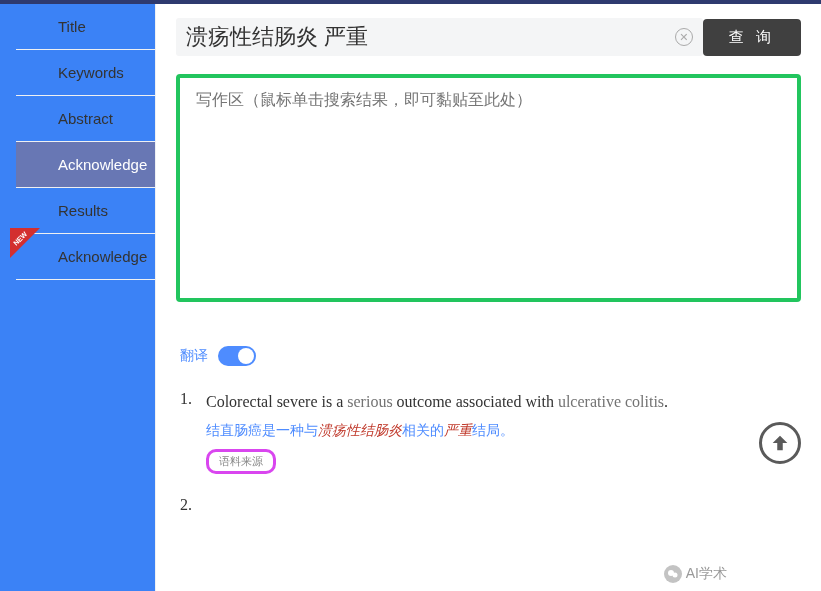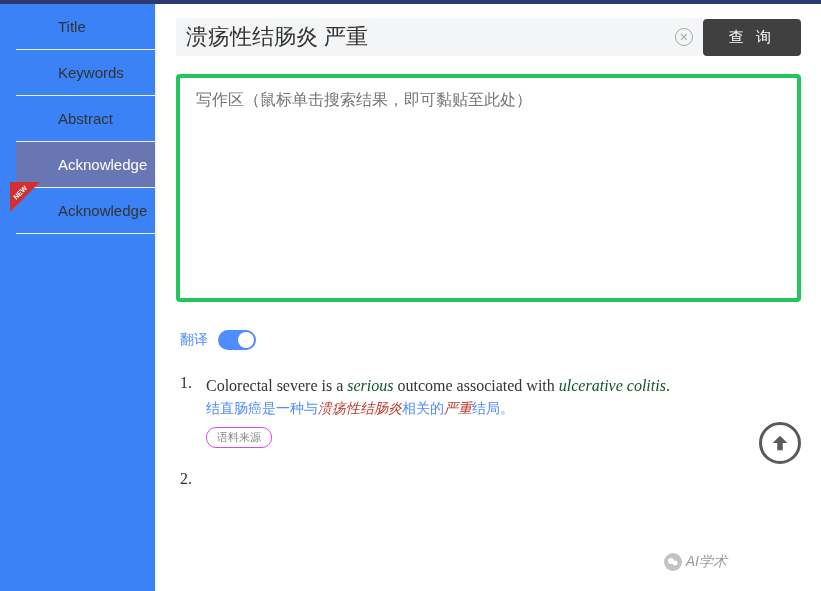--- a/index.html
+++ b/index.html
@@ -120,21 +120,21 @@
       font-size: 16px;
       color: #999;
       resize: none;
       font-family: inherit;
       outline: none;
     }
     .translate-row {
       display: flex;
       align-items: center;
       gap: 10px;
-      margin: 24px 0 24px 4px;
+      margin: 40px 0 24px 4px;
     }
     .translate-label {
       color: #4e8cff;
       font-size: 14px;
     }
     .toggle {
       width: 38px;
       height: 20px;
       background: #4e8cff;
       border-radius: 10px;
@@ -168,36 +168,36 @@
     .result-body {
       flex: 1;
     }
     .result-en {
       font-family: "Georgia", serif;
       font-size: 16px;
       color: #333;
       line-height: 1.5;
     }
     .hl {
-      color: #14532d;
-      font-style: italic;
+      color: #737373;
     }
     .result-cn {
+      margin-top: 6px;
       font-size: 14px;
       color: #4e8cff;
       line-height: 1.5;
     }
     .hlcn {
       color: #c0392b;
       font-style: italic;
     }
     .source-btn {
       display: inline-block;
       margin-top: 8px;
-      border: 1px solid #d946ef;
+      border: 3px solid #d946ef;
       border-radius: 10px;
       padding: 2px 10px;
       font-size: 11px;
       color: #888;
       cursor: pointer;
     }
     .scroll-up {
       position: absolute;
       right: 20px;
       top: 418px;
@@ -210,26 +210,25 @@
       justify-content: center;
       cursor: pointer;
       background: #fff;
     }
     .scroll-up svg {
       width: 22px;
       height: 22px;
     }
     .watermark {
       position: absolute;
-      bottom: 20px;
+      bottom: 8px;
       right: 94px;
       font-size: 14px;
       color: #888;
       opacity: 0.85;
-      font-style: italic;
     }
     .watermark-icon {
       display: inline-flex;
       width: 18px;
       height: 18px;
       border-radius: 50%;
       background: #b9b9b9;
       align-items: center;
       justify-content: center;
       margin-right: 4px;
@@ -239,20 +238,21 @@
 </head>
 <body>
 
 <div class="topbar"></div>
 <div class="container">
   <div class="sidebar">
     <div class="sidebar-item"><span>Title</span></div>
     <div class="sidebar-item"><span>Keywords</span></div>
     <div class="sidebar-item"><span>Abstract</span></div>
     <div class="sidebar-item active"><span>Acknowledge</span></div>
+    <div class="sidebar-item"><span>Results</span></div>
     <div class="sidebar-item">
       <div class="new-badge"></div>
       <div class="new-text">NEW</div>
       <span>Acknowledge</span>
     </div>
   </div>
 
   <div class="main">
     <div class="search-row">
       <div class="search-box">

